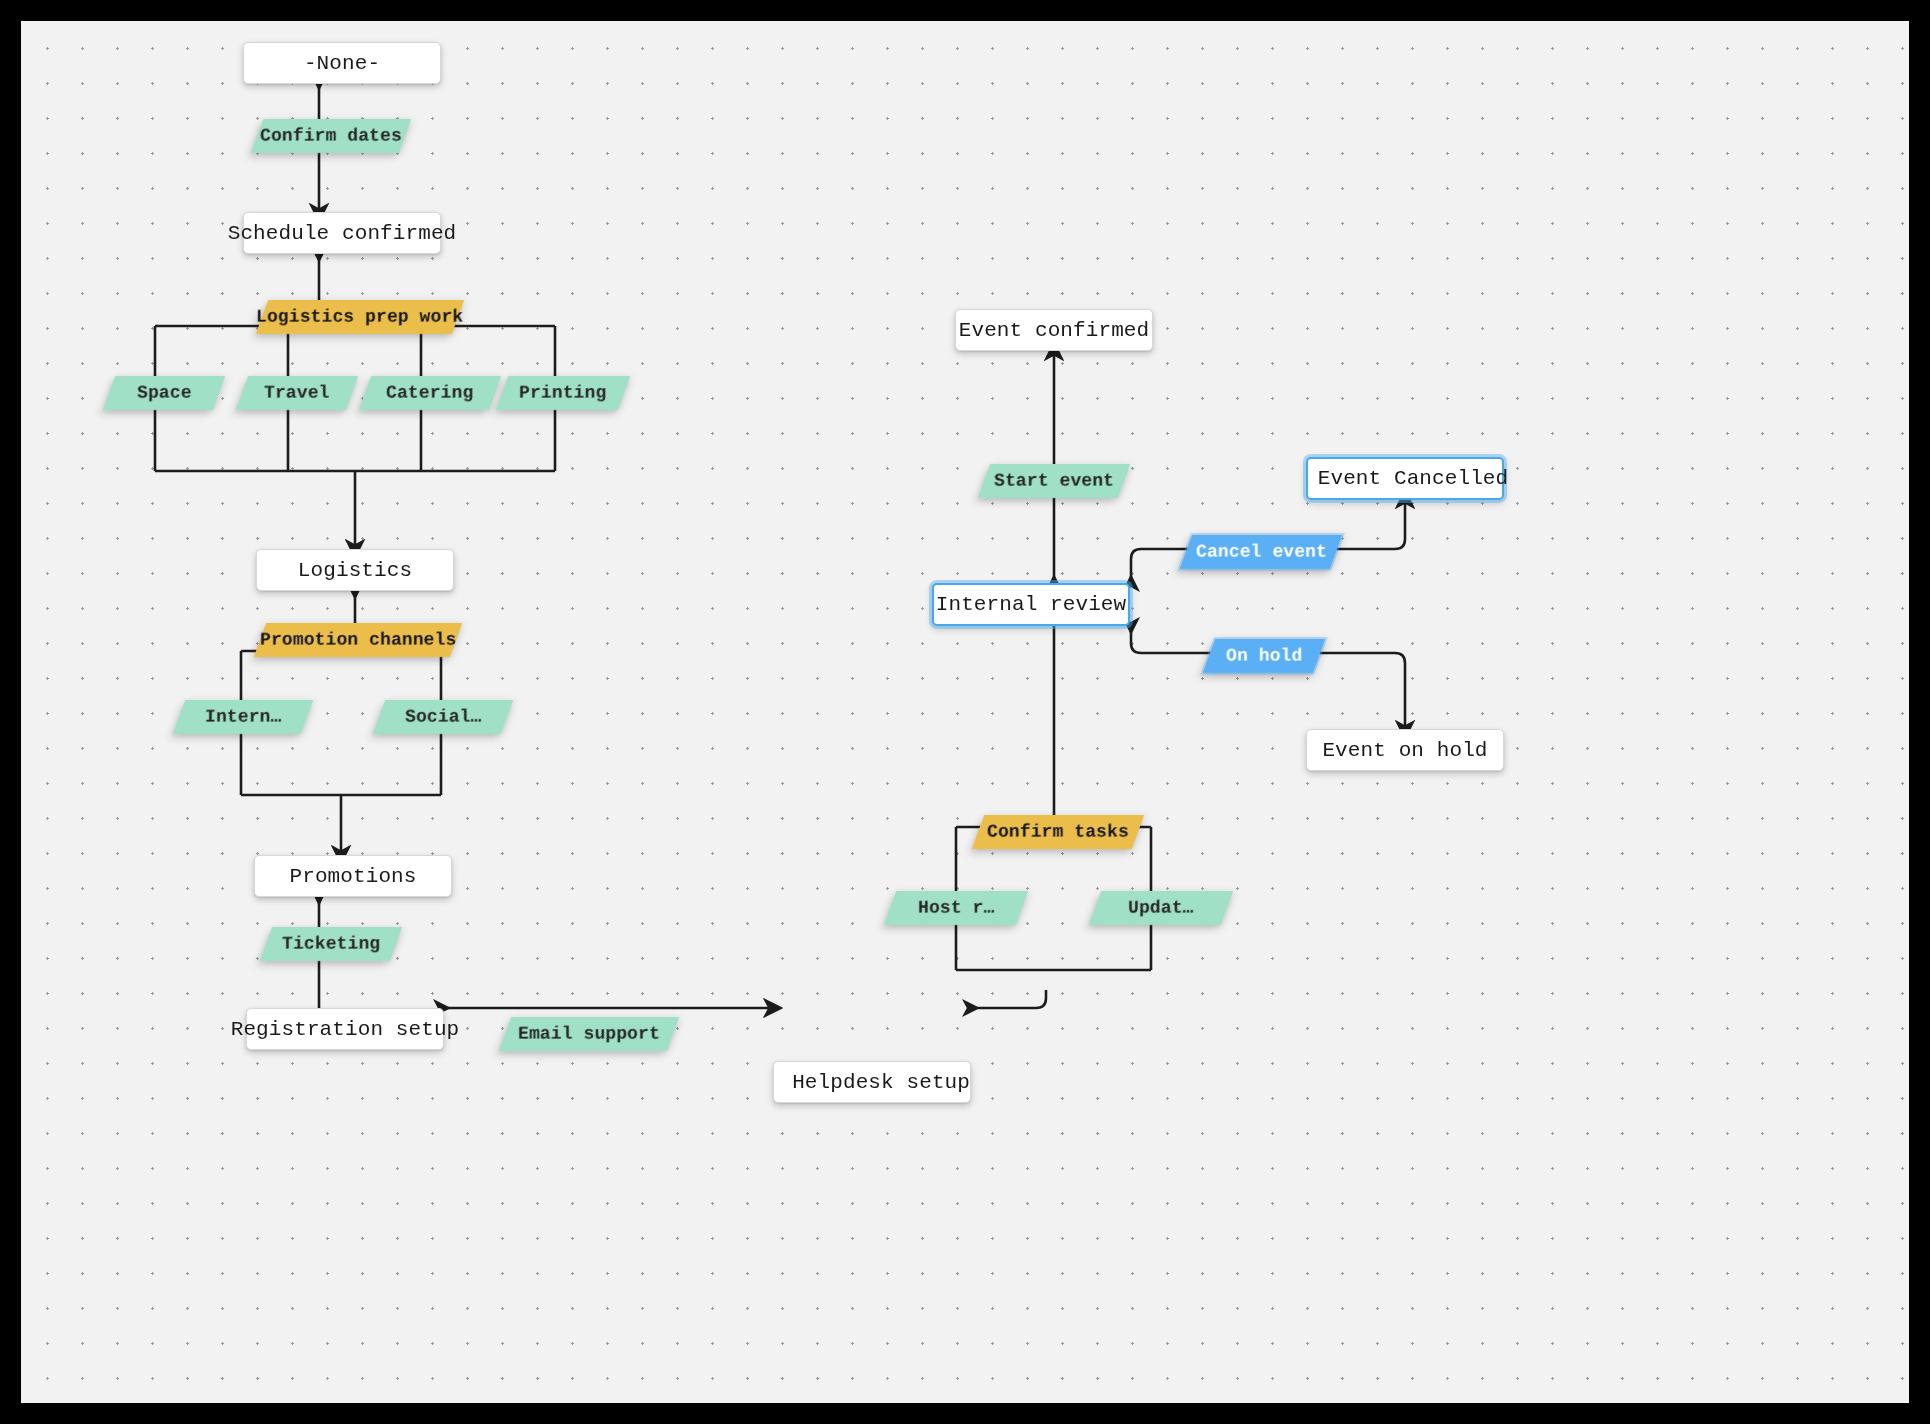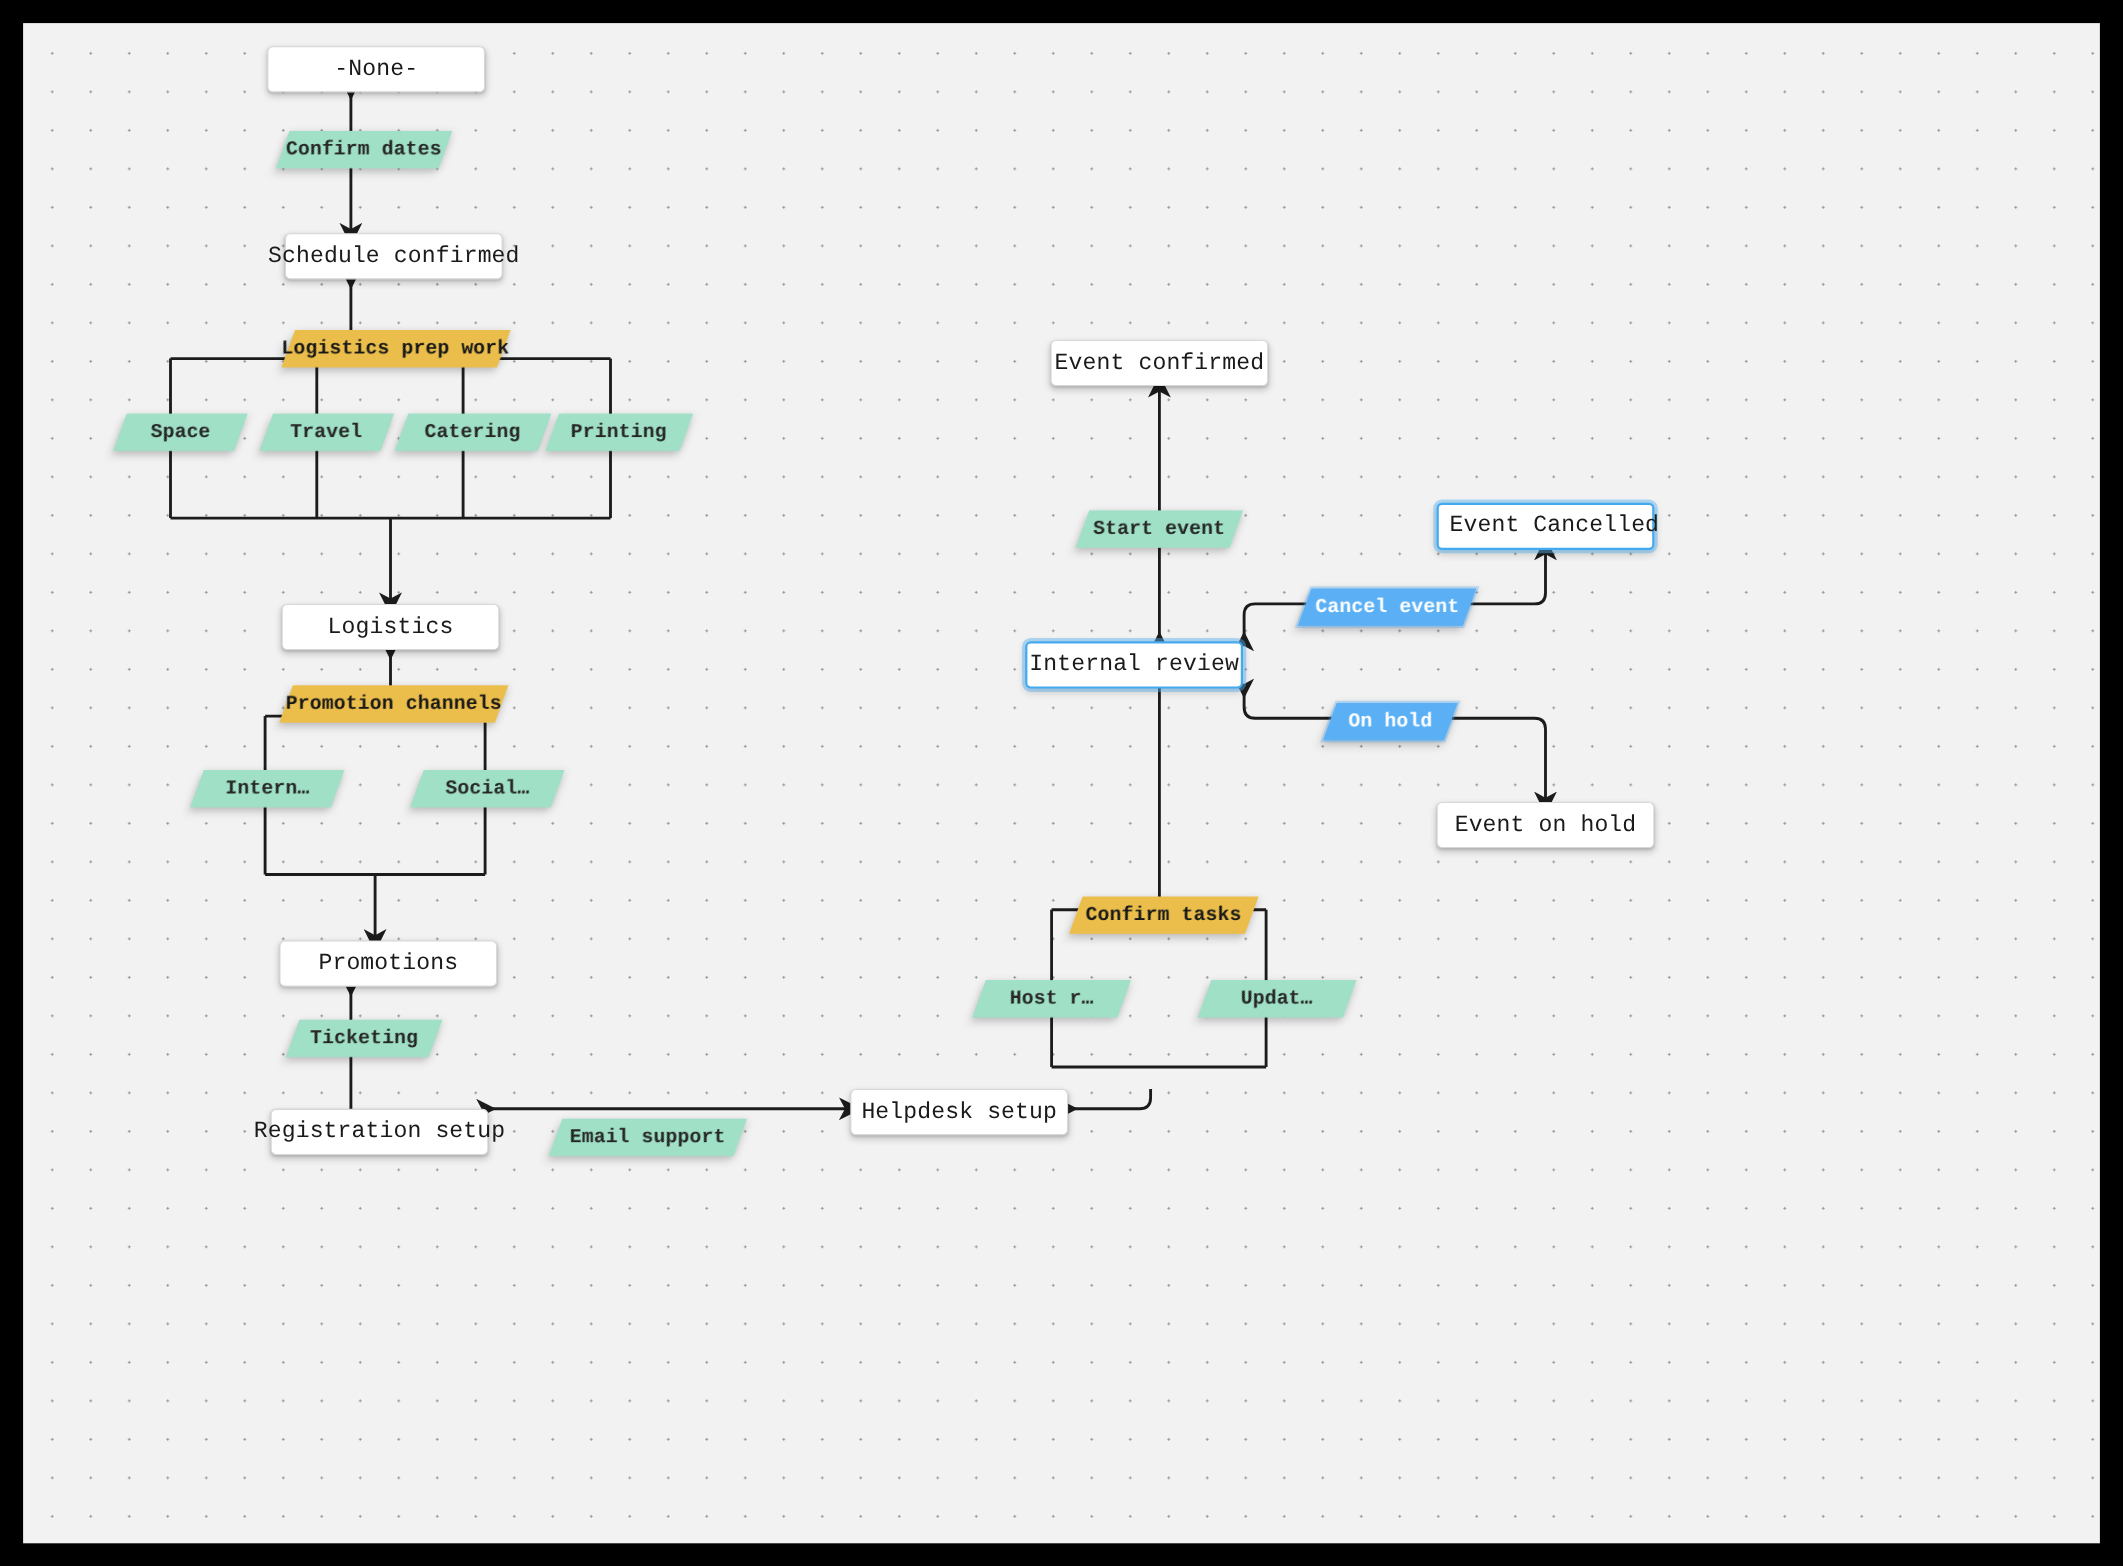--- a/index.html
+++ b/index.html
@@ -153,37 +153,37 @@
 
         <path d="M 1110 605 L 1110 622 Q 1110 632 1120 632 L 1374 632
                  Q 1384 632 1384 642 L 1384 709" marker-start="url(#arrStart)" marker-end="url(#arrEnd)" stroke-linejoin="round"></path>
       </g>
     </svg>
 
     <div class="node" style="left:222px; top:21px; width:198px; height:42px;">
       <span>-None-</span>
     </div>
 
-    <div class="node" style="left:238px; top:191px; width:198px; height:42px;">
+    <div class="node" style="left:222px; top:191px; width:198px; height:42px;">
       <span>Schedule confirmed</span>
     </div>
 
     <div class="node" style="left:235px; top:528px; width:198px; height:42px;">
       <span>Logistics</span>
     </div>
 
     <div class="node" style="left:233px; top:834px; width:198px; height:42px;">
       <span>Promotions</span>
     </div>
 
     <div class="node" style="left:225px; top:987px; width:198px; height:42px;">
       <span>Registration setup</span>
     </div>
 
-    <div class="node" style="left:752px; top:969px; width:198px; height:42px;">
+    <div class="node" style="left:752px; top:1040px; width:198px; height:42px;justify-content:flex-end;">
       <span>Helpdesk setup</span>
     </div>
 
     <div class="node" style="left:934px; top:288px; width:198px; height:42px;">
       <span>Event confirmed</span>
     </div>
 
     <div class="node selected" style="left:911px; top:562px; width:198px; height:43px;">
       <span>Internal review</span>
     </div>

